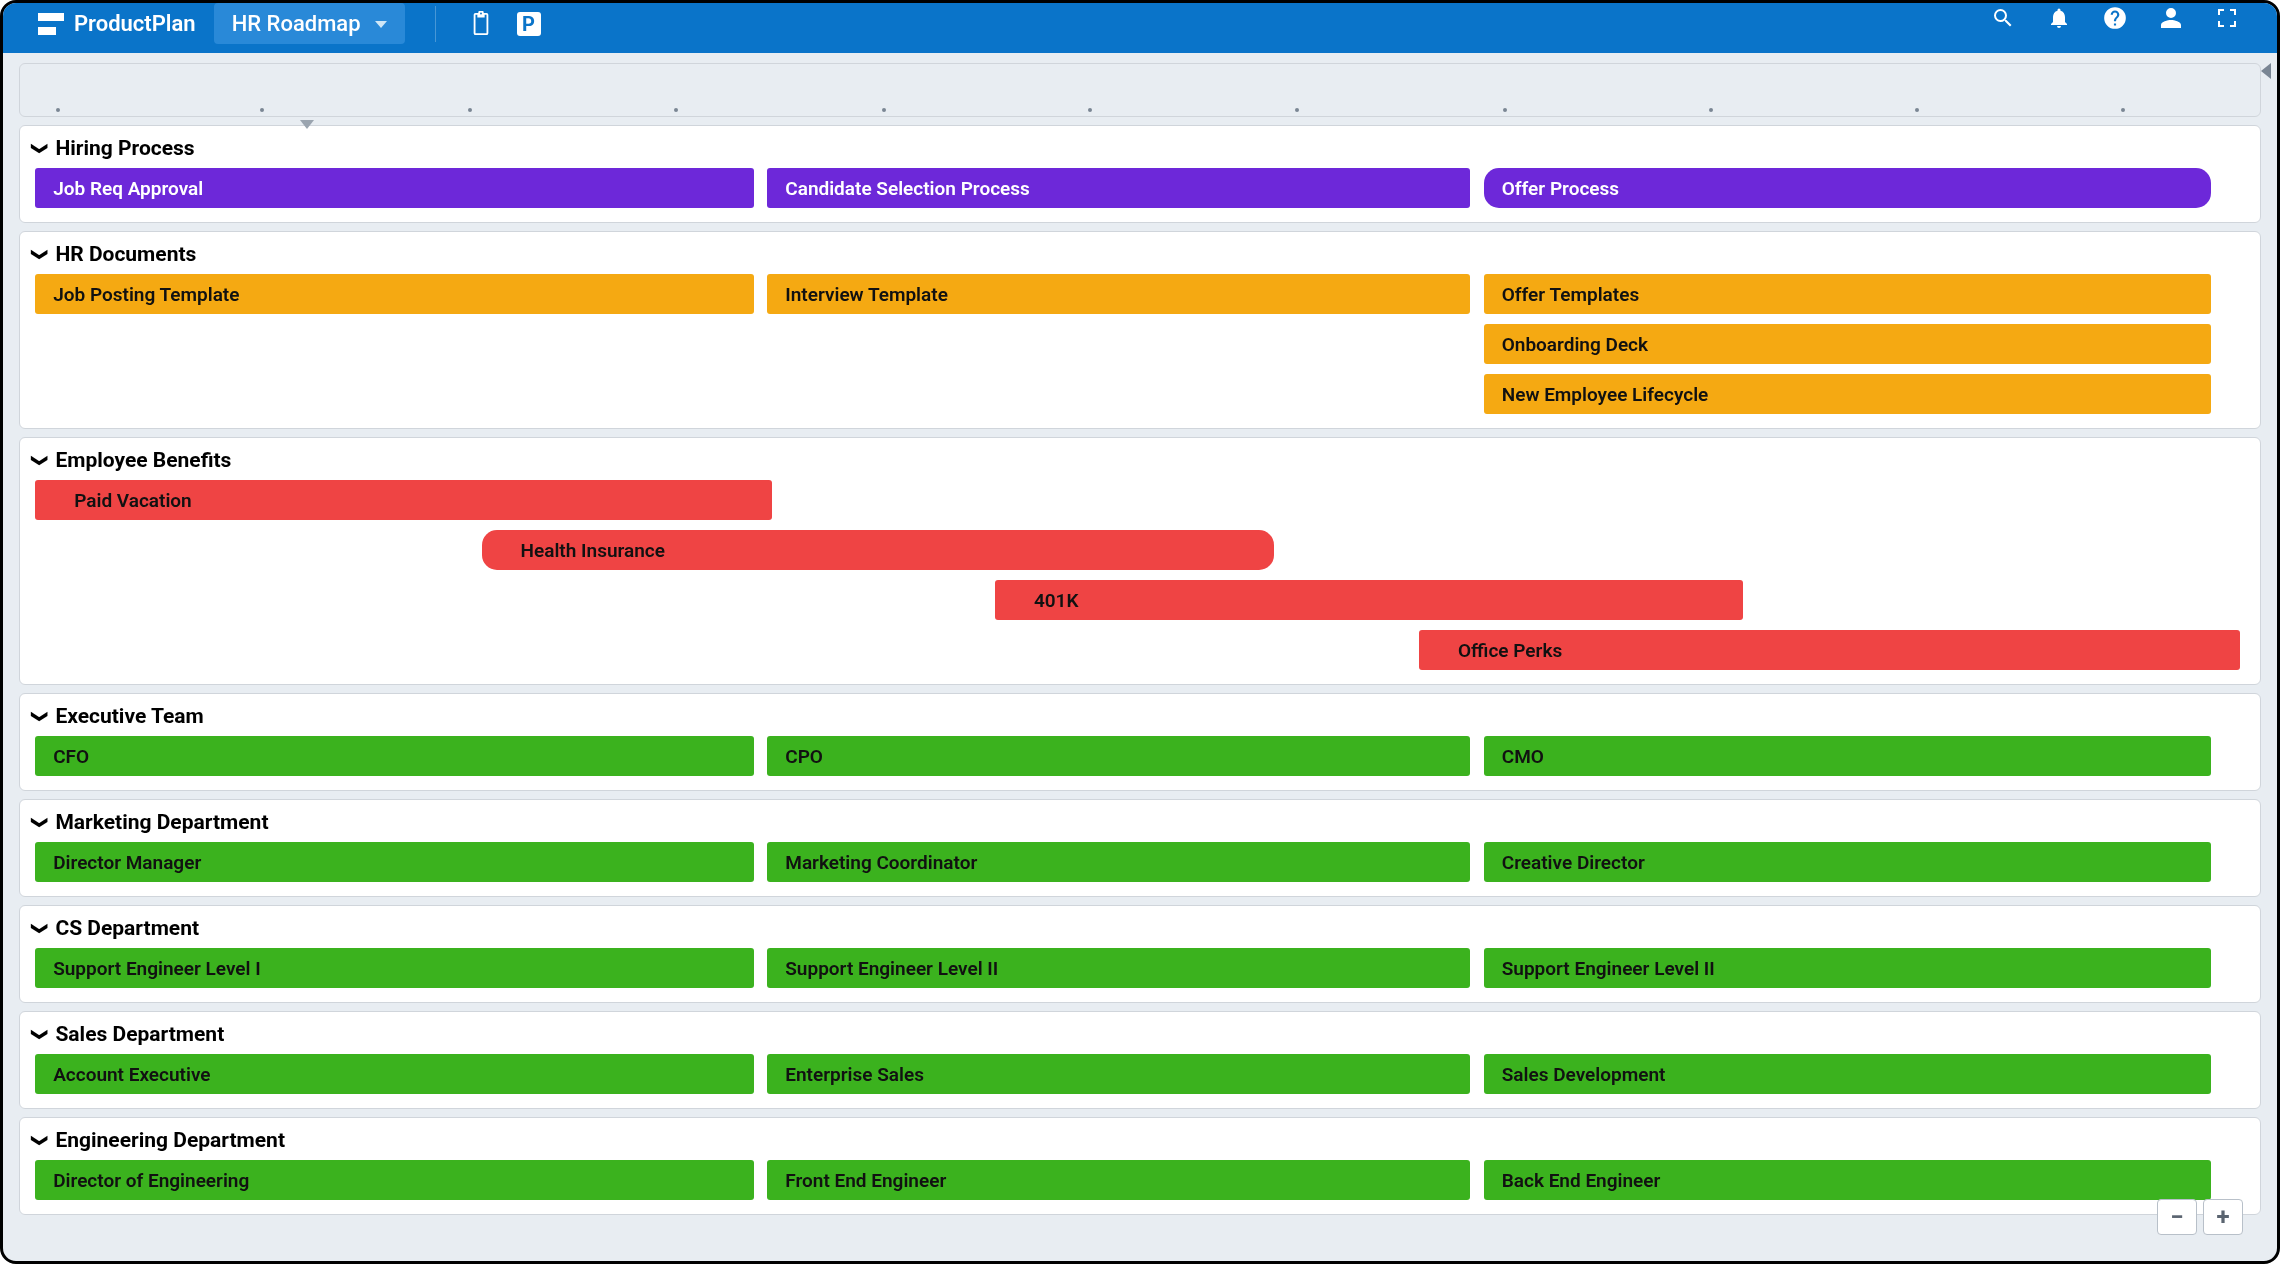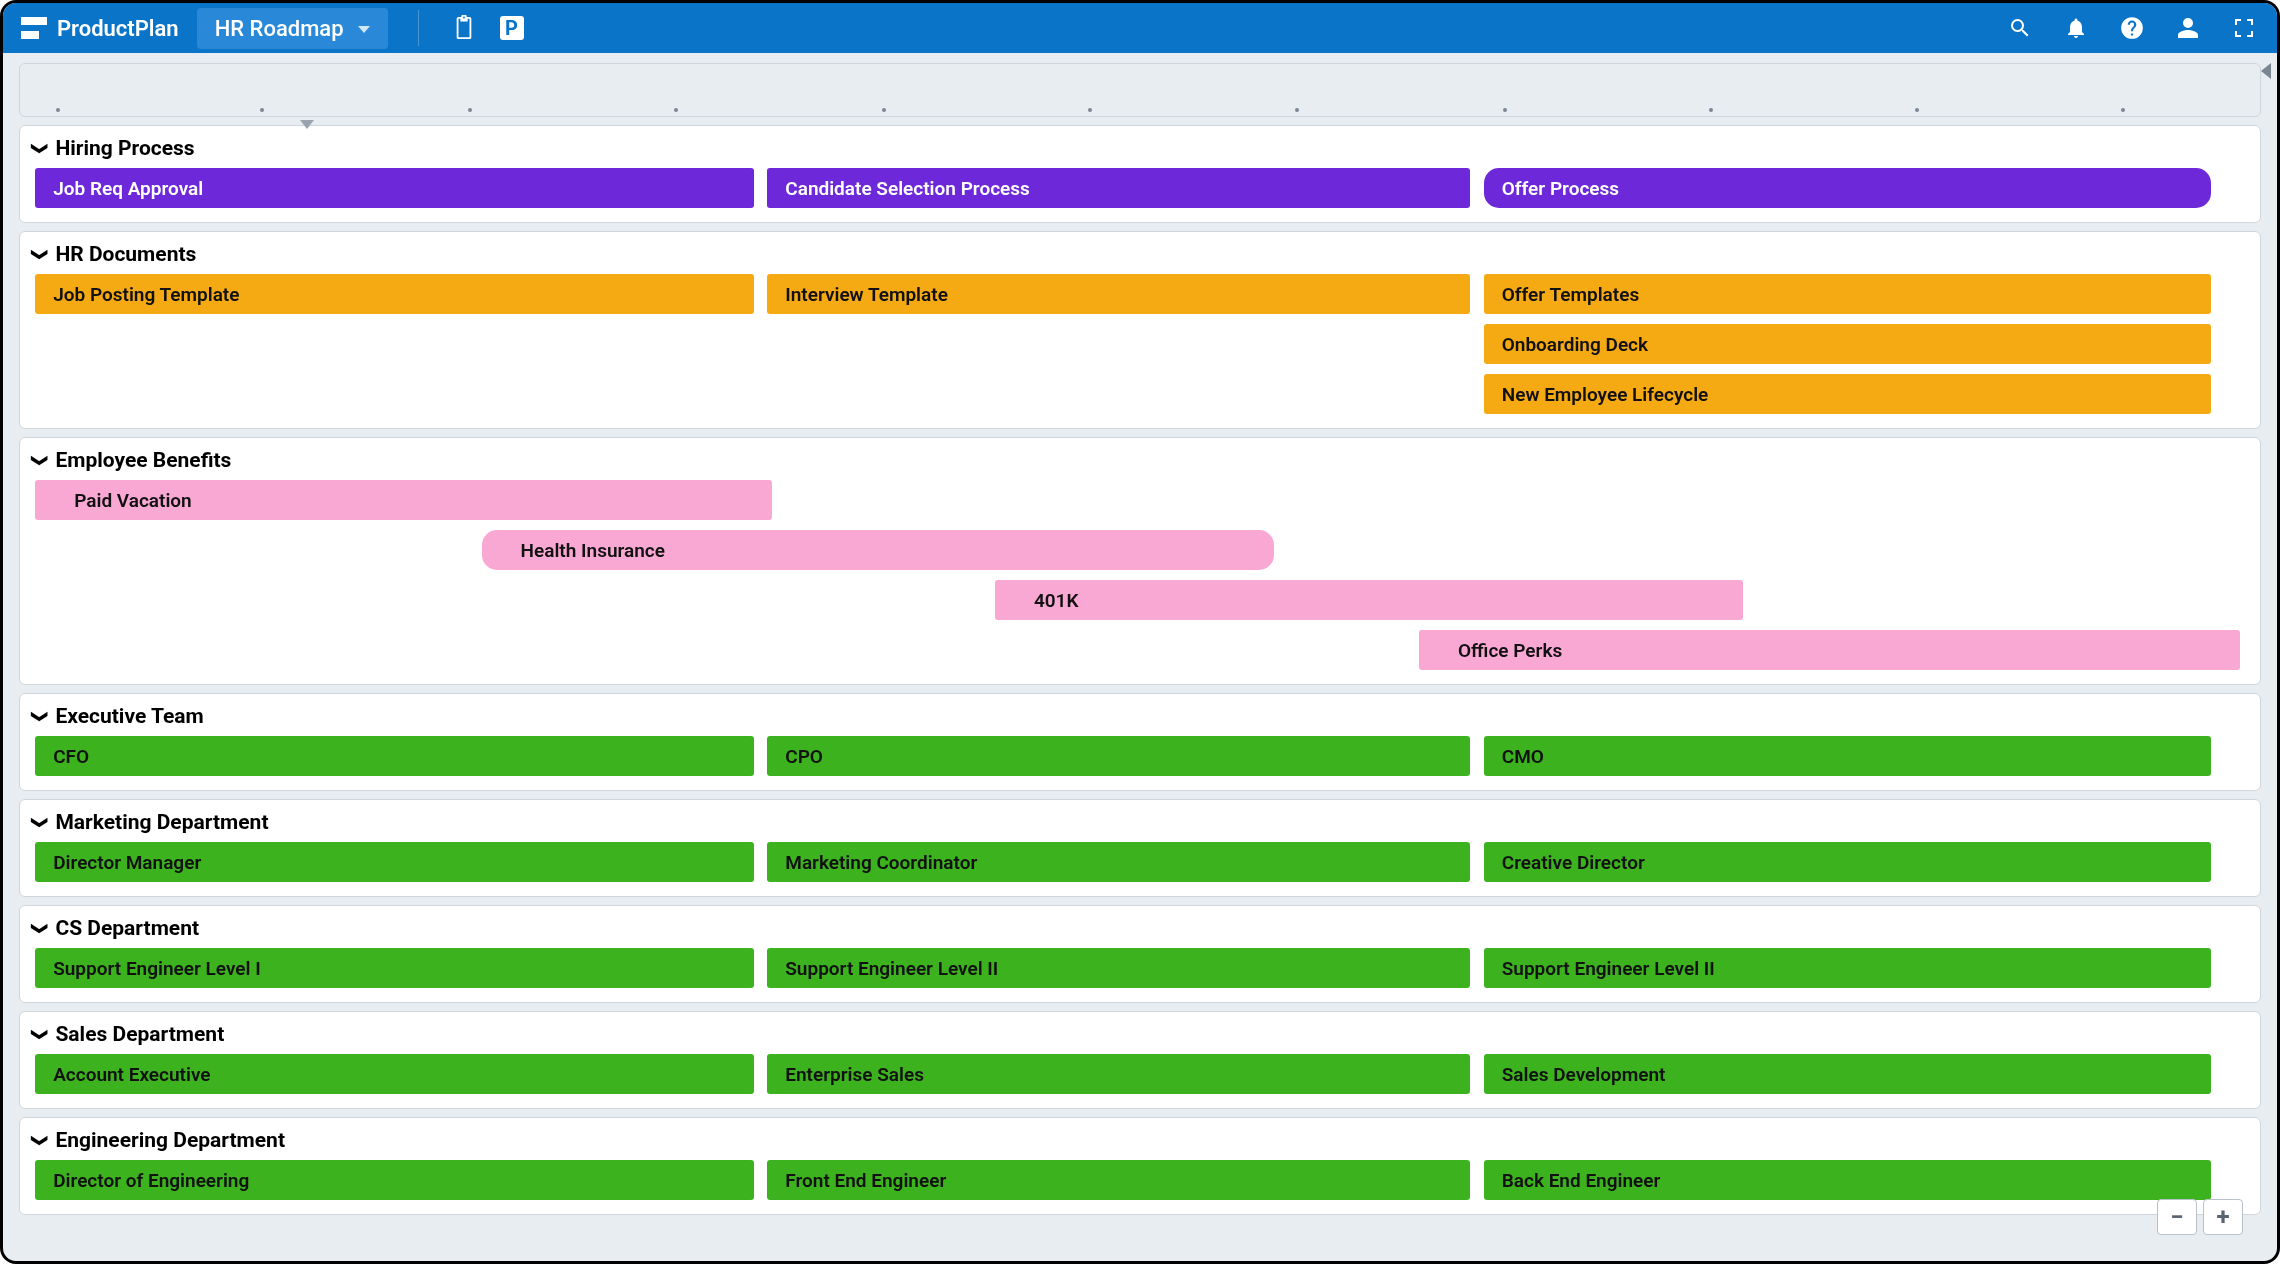--- a/index.html
+++ b/index.html
@@ -17,22 +17,22 @@
     width: 2280px;
     height: 1264px;
     position: relative;
     overflow: hidden;
     background: #e8edf2;
   }
   .topbar {
     background: #0a74c9;
     height: 50px;
     display: flex;
-    align-items: center;
-    padding: 0 18px;
+    align-items: flex-start;
+    padding: 0 35px;
     color: #fff;
   }
   .topbar-left { display: flex; align-items: center; gap: 18px; }
   .logo { display: flex; align-items: center; gap: 10px; font-weight: 600; font-size: 22px; }
   .logo-icon { width: 26px; height: 22px; display: flex; flex-direction: column; justify-content: space-between; }
   .logo-icon span { display: block; height: 8px; background: #fff; }
   .logo-icon span:nth-child(1) { width: 100%; }
   .logo-icon span:nth-child(2) { width: 70%; }
   .roadmap-select {
     background: #2989d8;
@@ -128,21 +128,21 @@
     display: flex;
     align-items: center;
     padding: 0 18px;
     font-size: 19px;
     font-weight: 600;
     color: #111;
     cursor: pointer;
   }
   .c-blue { background: #6d28d9; color: #fff; }
   .c-orange { background: #f5a912; color: #111; }
-  .c-red { background: #f9a8d4; color: #111; padding-left: 39px; }
+  .c-red { background: #ef4444; color: #111; padding-left: 39px; }
   .c-green { background: #3bb21e; color: #111; }
   .zoom-controls {
     position: absolute;
     right: 34px;
     bottom: 26px;
     display: flex;
     gap: 6px;
   }
   .zoom-btn {
     width: 40px; height: 36px;

